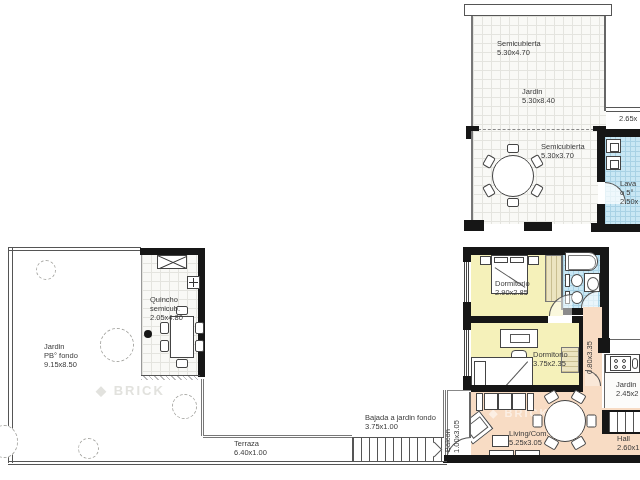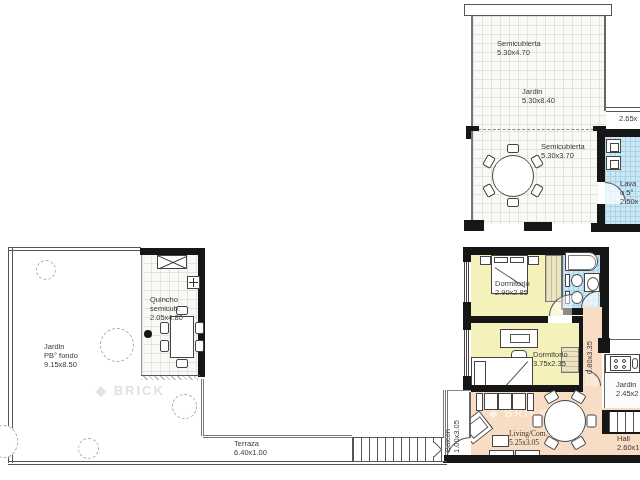--- a/index.html
+++ b/index.html
@@ -208,21 +208,21 @@
   <div class="furn" style="left:544px;top:400px;width:42px;height:42px;border-radius:50%;"></div>
   <div class="chair" style="left:572px;top:392px;width:13px;height:10px;transform:rotate(30deg);"></div>
   <div class="chair" style="left:585px;top:416px;width:13px;height:10px;transform:rotate(90deg);"></div>
   <div class="chair" style="left:572px;top:438px;width:13px;height:10px;transform:rotate(150deg);"></div>
   <div class="chair" style="left:545px;top:438px;width:13px;height:10px;transform:rotate(-150deg);"></div>
   <div class="chair" style="left:531px;top:416px;width:13px;height:10px;transform:rotate(-90deg);"></div>
   <div class="chair" style="left:545px;top:392px;width:13px;height:10px;transform:rotate(-30deg);"></div>
 
   <div class="furn" style="left:489px;top:450px;width:25px;height:10px;"></div>
   <div class="furn" style="left:515px;top:450px;width:25px;height:10px;"></div>
-  <div class="lbl" style="left:509px;top:430px;font-family:Liberation Serif, serif;">
+  <div class="lbl" style="left:509px;top:430px;">
     <span>Living/Com.</span><br>
     <span>5.25x3.05</span>
   </div>
 
   <div class="abs" style="left:443px;top:390px;width:28px;height:65px;background:#fff;border-top:1px solid #888;box-sizing:border-box;"></div>
   <div class="abs rail" style="left:443px;top:390px;width:5px;height:73px;"></div>
   <div class="thinline" style="left:469px;top:392px;width:2px;height:45px;"></div>
   <div class="arc" style="left:446px;top:437px;width:25px;height:24px;border-left-width:1px;border-top-width:1px;border-radius:100% 0 0 0;background:rgba(255,255,255,.8);"></div>
   <div class="vlbl" style="left:443px;top:410px;height:42px;">Balcon</div>
   <div class="vlbl" style="left:452px;top:407px;height:46px;">1.00x3.05</div>
@@ -230,20 +230,24 @@
   <div class="wall" style="left:443px;top:455px;width:197px;height:8px;"></div>
 
   <div class="abs" style="left:203px;top:435px;width:149px;height:3px;border-top:1px solid #777;border-bottom:1px solid #777;box-sizing:border-box;"></div>
   <div class="abs" style="left:201px;top:379px;width:3px;height:57px;border-left:1px solid #777;border-right:1px solid #777;box-sizing:border-box;background:#fff;"></div>
   <div class="lbl" style="left:234px;top:440px;">
     <span>Terraza</span><br>
     <span>6.40x1.00</span>
   </div>
   <div class="abs treads" style="left:352px;top:437px;width:92px;height:25px;border:1px solid #555;border-right:none;box-sizing:border-box;"></div>
   <div class="abs" style="left:429px;top:444px;width:10px;height:10px;border-top:1px solid #555;border-right:1px solid #555;transform:rotate(45deg);background:#fff;"></div>
+  <div class="lbl" style="left:365px;top:414px;">
+    <span>Bajada a jardin fondo</span><br>
+    <span>3.75x1.00</span>
+  </div>
   <div class="abs" style="left:8px;top:461px;width:439px;height:4px;border-top:1px solid #555;border-bottom:1px solid #555;box-sizing:border-box;"></div>
 
   <div class="abs" style="left:8px;top:247px;width:5px;height:216px;border-left:1px solid #555;border-right:1px solid #555;box-sizing:border-box;"></div>
   <div class="abs" style="left:8px;top:247px;width:133px;height:4px;border-top:1px solid #555;border-bottom:1px solid #555;box-sizing:border-box;"></div>
   <div class="lbl" style="left:44px;top:343px;">
     <span>Jardin</span><br>
     <span>PB° fondo</span><br>
     <span>9.15x8.50</span>
   </div>
   <div class="tree" style="left:36px;top:260px;width:20px;height:20px;"></div>

